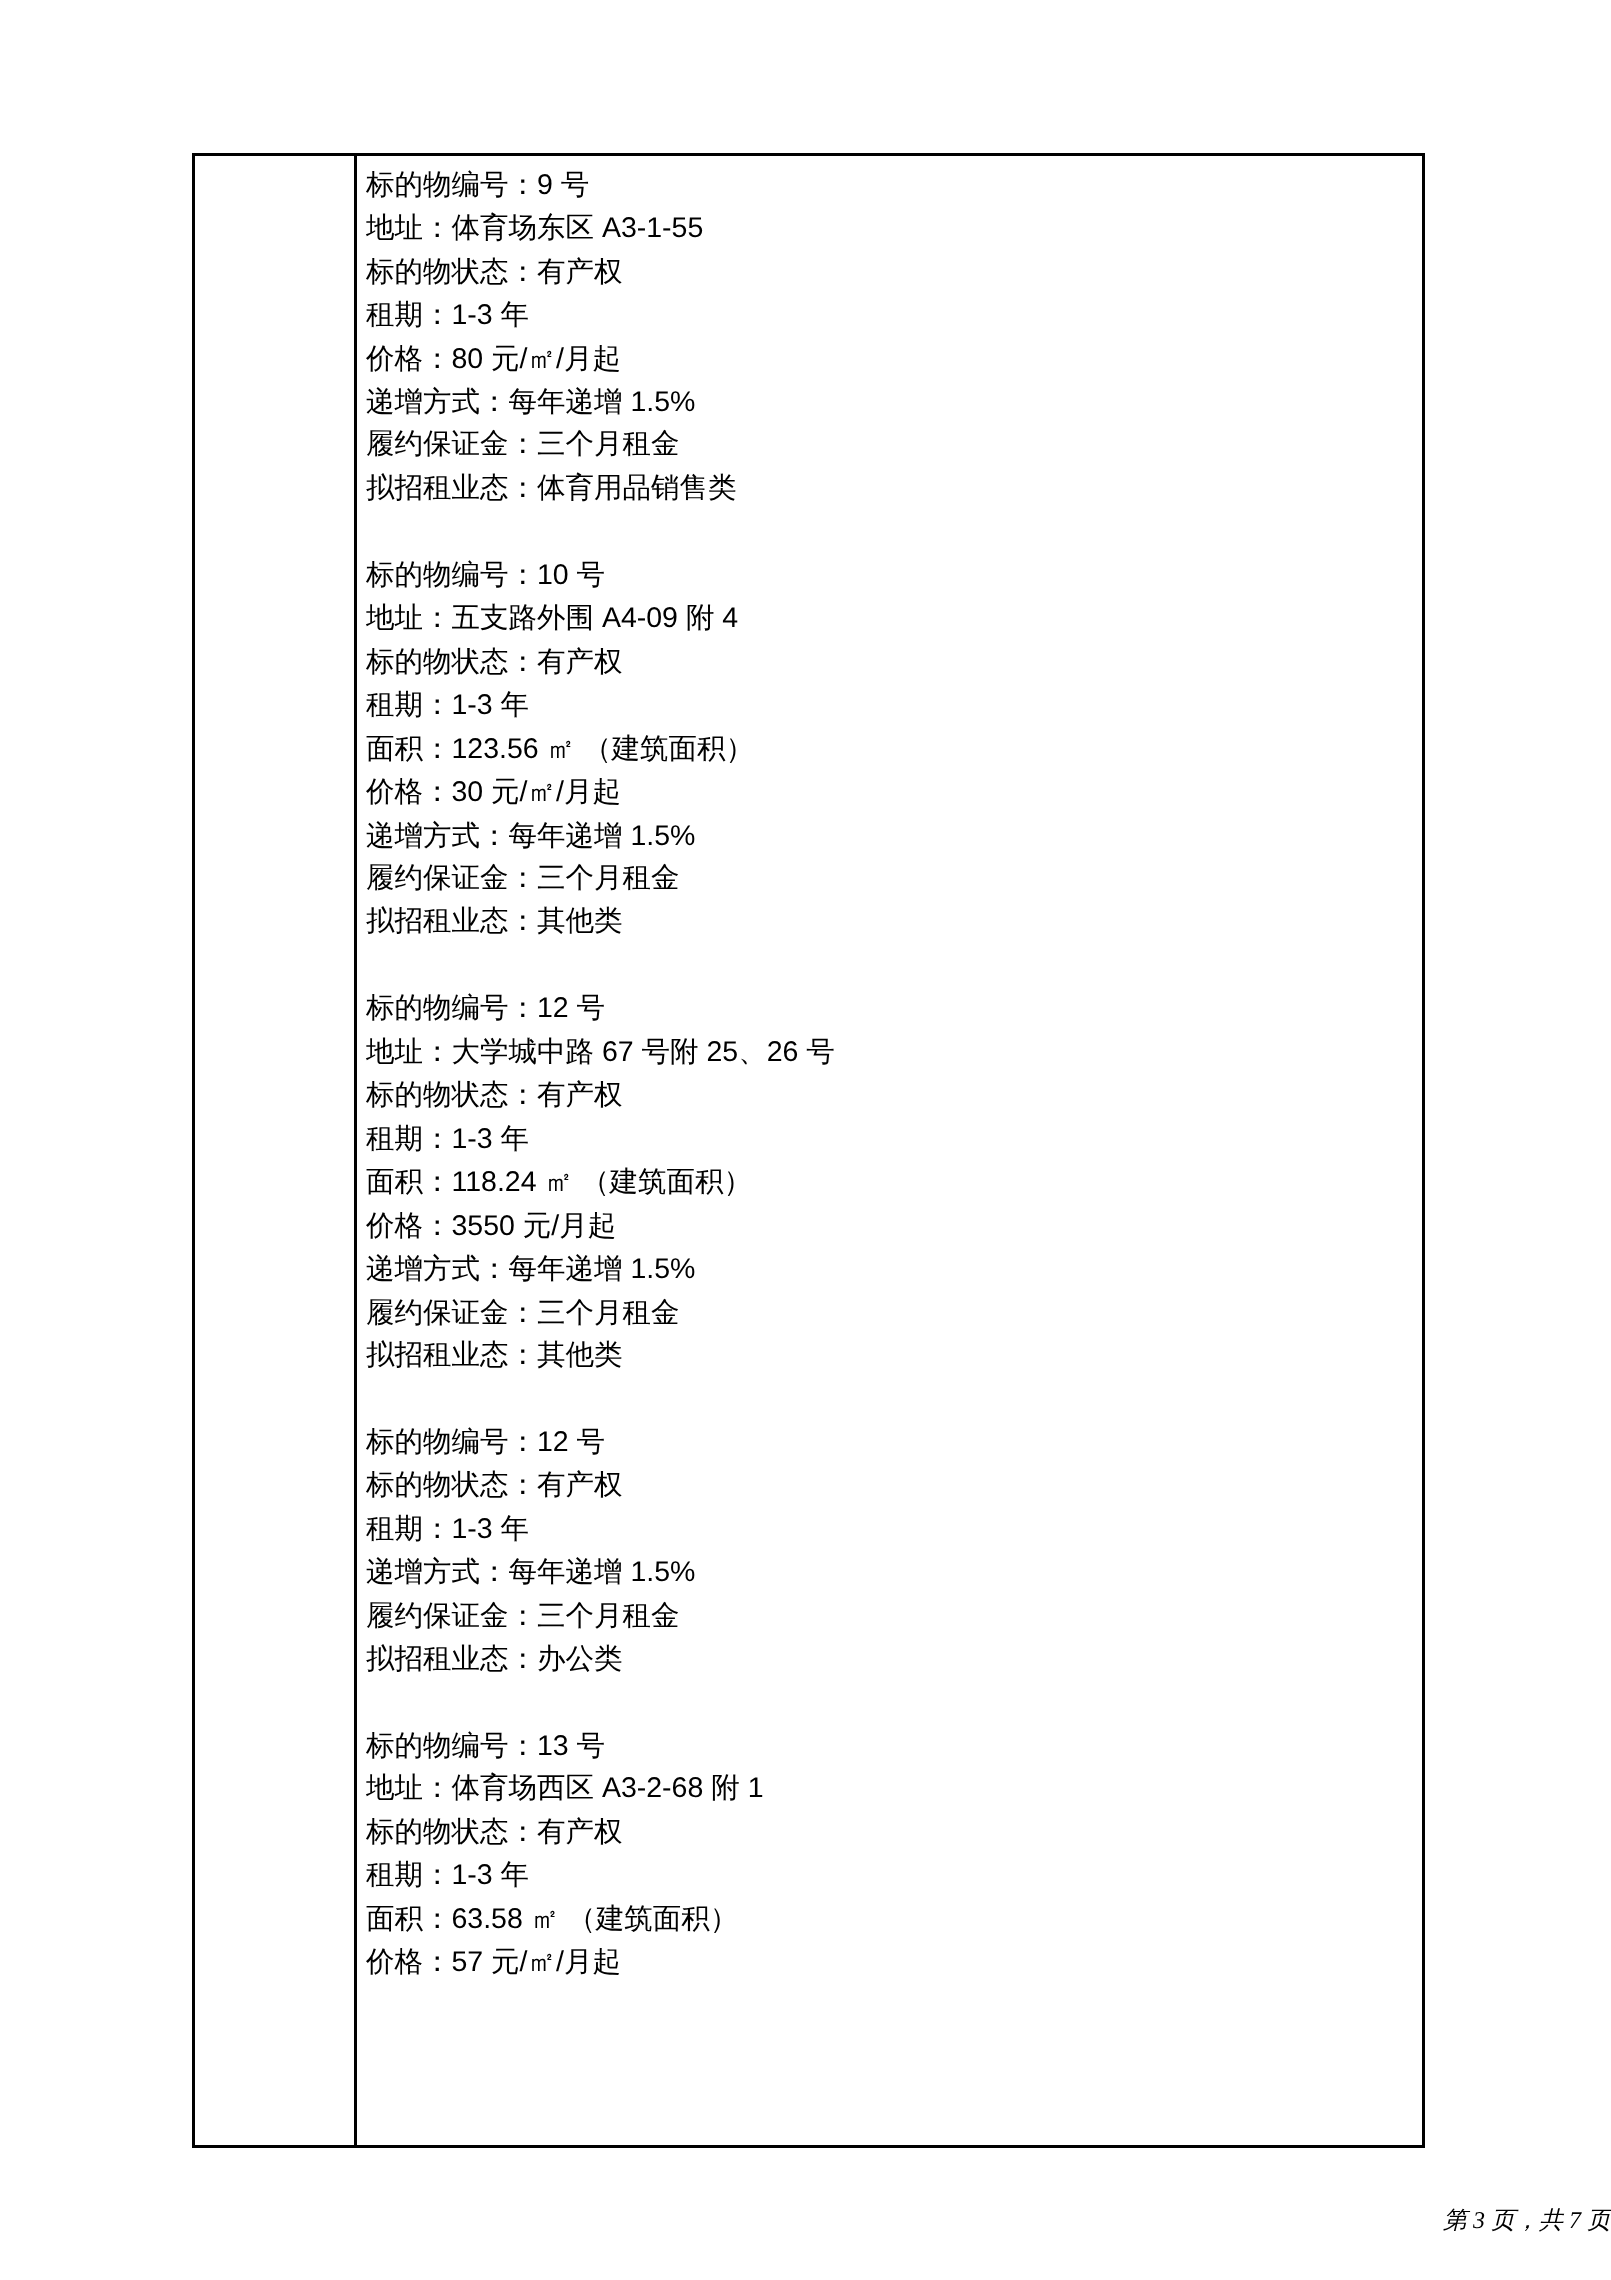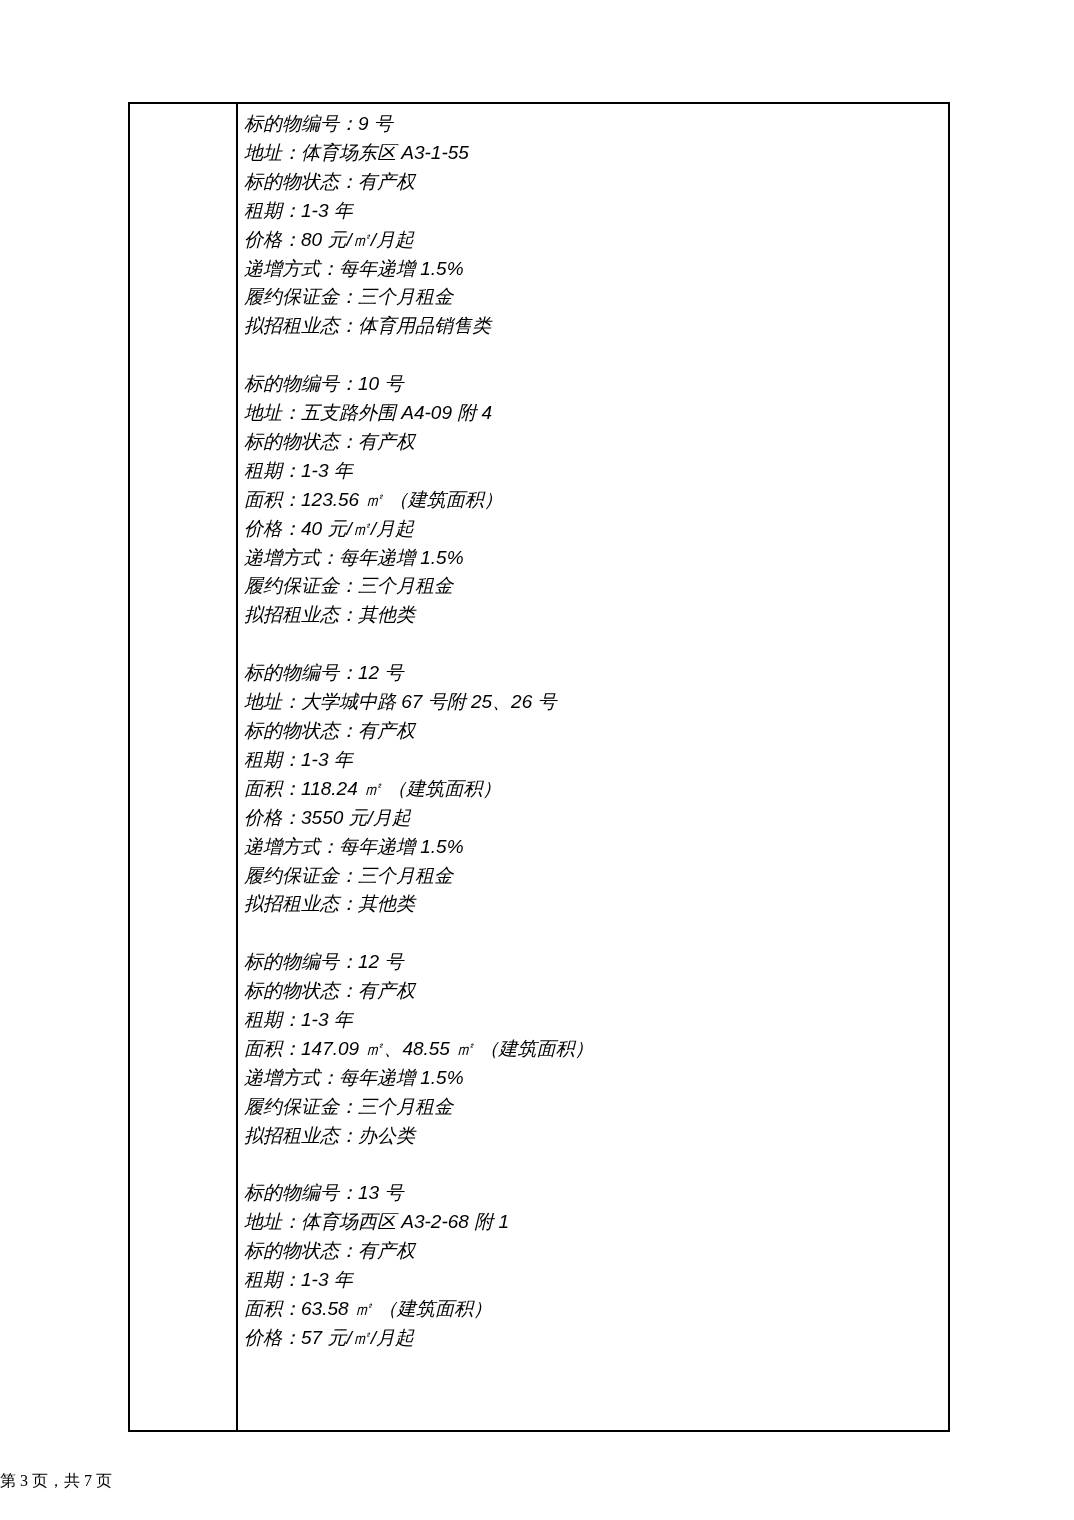--- a/index.html
+++ b/index.html
@@ -31,40 +31,40 @@
     width: 108px;
     border-right: 2px solid #000000;
     box-sizing: border-box;
     flex: 0 0 auto;
   }
   .cell-right {
     flex: 1 1 auto;
     padding: 6px 10px 0 6px;
     overflow: hidden;
     box-sizing: border-box;
-    font-style: italic;
   }
   .listing-block + .listing-block {
     margin-top: 28.9px; 
   }
   .detail-line {
     font-size: 19px;
     line-height: 28.9px;
     white-space: pre-wrap;
   }
   .footer {
     position: absolute;
     top: 1470px;
     left: 0;
     width: 100%;
-    text-align: left;
+    text-align: right;
     font-family: "Liberation Serif", "DejaVu Serif", serif;
     font-size: 16px;
     line-height: 22px;
     color: #000000;
+    font-style: italic;
   }
 </style>
 </head>
 <body>
 
 <div class="page">
 
   <div class="doc-table">
     <div class="cell-left"></div>
     <div class="cell-right" id="blocks-container">
@@ -77,41 +77,40 @@
           <div class="detail-line">递增方式：每年递增 1.5%</div>
           <div class="detail-line">履约保证金：三个月租金</div>
           <div class="detail-line">拟招租业态：体育用品销售类</div>
         </div>
         <div class="listing-block">
           <div class="detail-line">标的物编号：10 号</div>
           <div class="detail-line">地址：五支路外围 A4-09 附 4</div>
           <div class="detail-line">标的物状态：有产权</div>
           <div class="detail-line">租期：1-3 年</div>
           <div class="detail-line">面积：123.56 ㎡ （建筑面积）</div>
-          <div class="detail-line">价格：40 元/㎡/月起</div>
+          <div class="detail-line">价格：30 元/㎡/月起</div>
           <div class="detail-line">递增方式：每年递增 1.5%</div>
           <div class="detail-line">履约保证金：三个月租金</div>
           <div class="detail-line">拟招租业态：其他类</div>
         </div>
         <div class="listing-block">
           <div class="detail-line">标的物编号：12 号</div>
           <div class="detail-line">地址：大学城中路 67 号附 25、26 号</div>
           <div class="detail-line">标的物状态：有产权</div>
           <div class="detail-line">租期：1-3 年</div>
           <div class="detail-line">面积：118.24 ㎡ （建筑面积）</div>
           <div class="detail-line">价格：3550 元/月起</div>
           <div class="detail-line">递增方式：每年递增 1.5%</div>
           <div class="detail-line">履约保证金：三个月租金</div>
           <div class="detail-line">拟招租业态：其他类</div>
         </div>
         <div class="listing-block">
           <div class="detail-line">标的物编号：12 号</div>
           <div class="detail-line">标的物状态：有产权</div>
           <div class="detail-line">租期：1-3 年</div>
-          <div class="detail-line">面积：147.09 ㎡、48.55 ㎡ （建筑面积）</div>
           <div class="detail-line">递增方式：每年递增 1.5%</div>
           <div class="detail-line">履约保证金：三个月租金</div>
           <div class="detail-line">拟招租业态：办公类</div>
         </div>
         <div class="listing-block">
           <div class="detail-line">标的物编号：13 号</div>
           <div class="detail-line">地址：体育场西区 A3-2-68 附 1</div>
           <div class="detail-line">标的物状态：有产权</div>
           <div class="detail-line">租期：1-3 年</div>
           <div class="detail-line">面积：63.58 ㎡ （建筑面积）</div>

